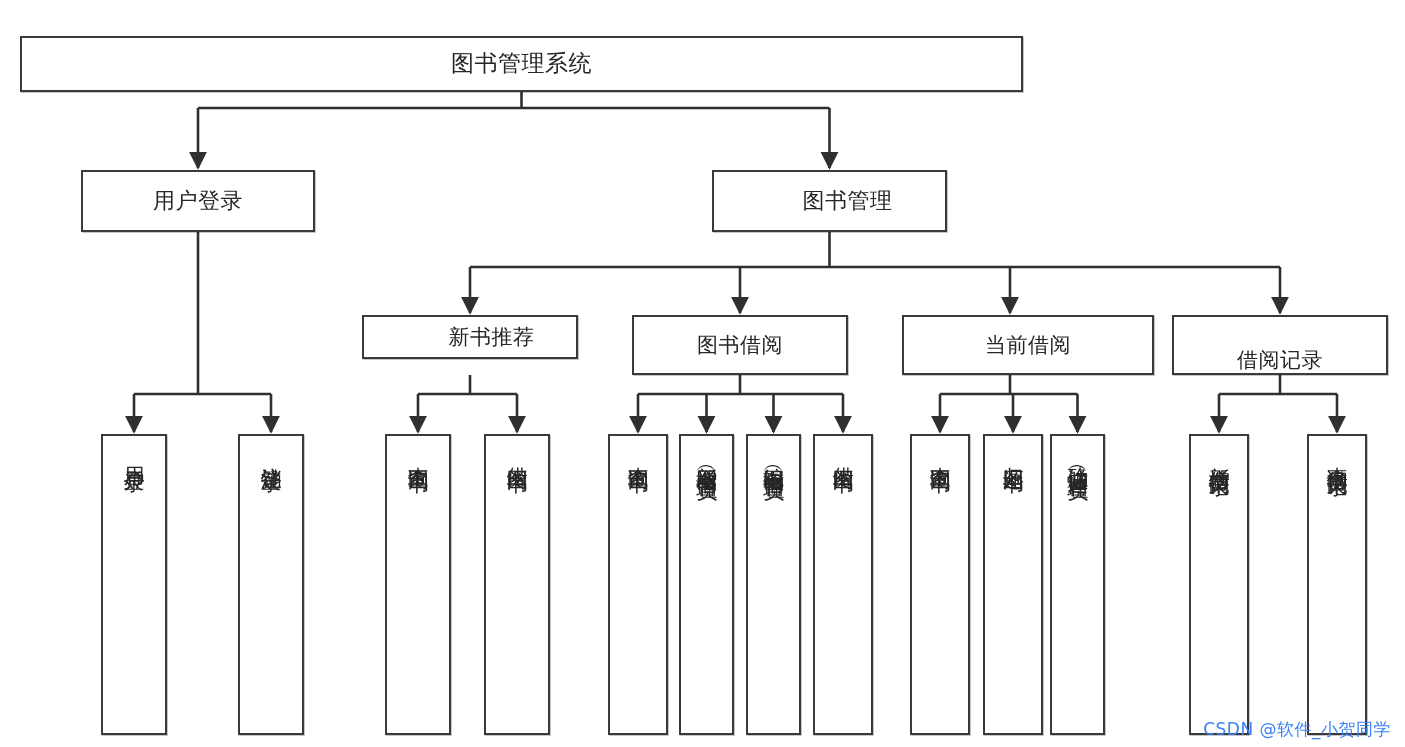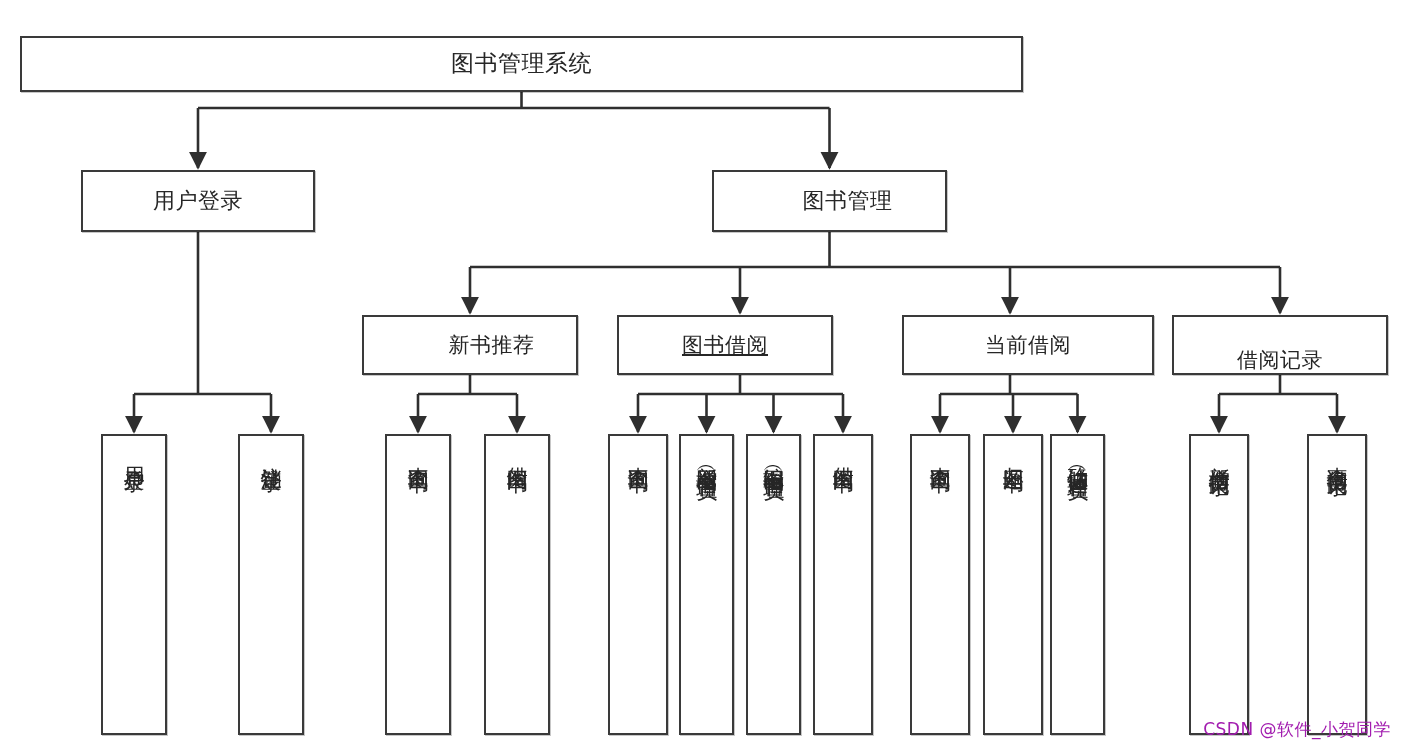--- a/index.html
+++ b/index.html
@@ -63,21 +63,21 @@
     font-size: 21px;
     line-height: 1.16;
     letter-spacing: 2px;
     max-height: 100%;
   }
   #watermark {
     position: absolute;
     right: 14px;
     bottom: 6px;
     font-size: 17px;
-    color: #a21caf;
+    color: #3b82f6;
     letter-spacing: 0.5px;
     white-space: nowrap;
     user-select: none;
   }
 </style>
 </head>
 <body>
 
 <div id="canvas">
 
@@ -127,24 +127,24 @@
   <div id="nodes">
       <div class="node horiz root" style="left: 20px; top: 12px; width: 1003px; height: 56px; margin-top: 24px;">
         <span class="label">图书管理系统</span>
       </div>
       <div class="node horiz lvl1" style="left: 81px; top: 170px; width: 234px; height: 62px;">
         <span class="label">用户登录</span>
       </div>
       <div class="node horiz lvl1" style="left: 712px; top: 170px; width: 235px; height: 62px; padding-left: 36px;">
         <span class="label">图书管理</span>
       </div>
-      <div class="node horiz lvl2" style="left: 362px; top: 315px; width: 216px; height: 60px; padding-left: 43px;">
+      <div class="node horiz lvl2" style="left: 362px; top: 315px; width: 216px; height: 44px; padding-left: 43px;">
         <span class="label">新书推荐</span>
       </div>
-      <div class="node horiz lvl2" style="left: 617px; top: 315px; width: 216px; height: 60px; text-decoration: underline;">
+      <div class="node horiz lvl2" style="left: 632px; top: 315px; width: 216px; height: 60px;">
         <span class="label">图书借阅</span>
       </div>
       <div class="node horiz lvl2" style="left: 902px; top: 315px; width: 252px; height: 60px;">
         <span class="label">当前借阅</span>
       </div>
       <div class="node horiz lvl2" style="left: 1172px; top: 315px; width: 216px; height: 60px; align-items: flex-end;">
         <span class="label">借阅记录</span>
       </div>
       <div class="node leaf" style="left: 101px; top: 434px; width: 66px; height: 301px;">
         <span class="label">用户登录</span>

